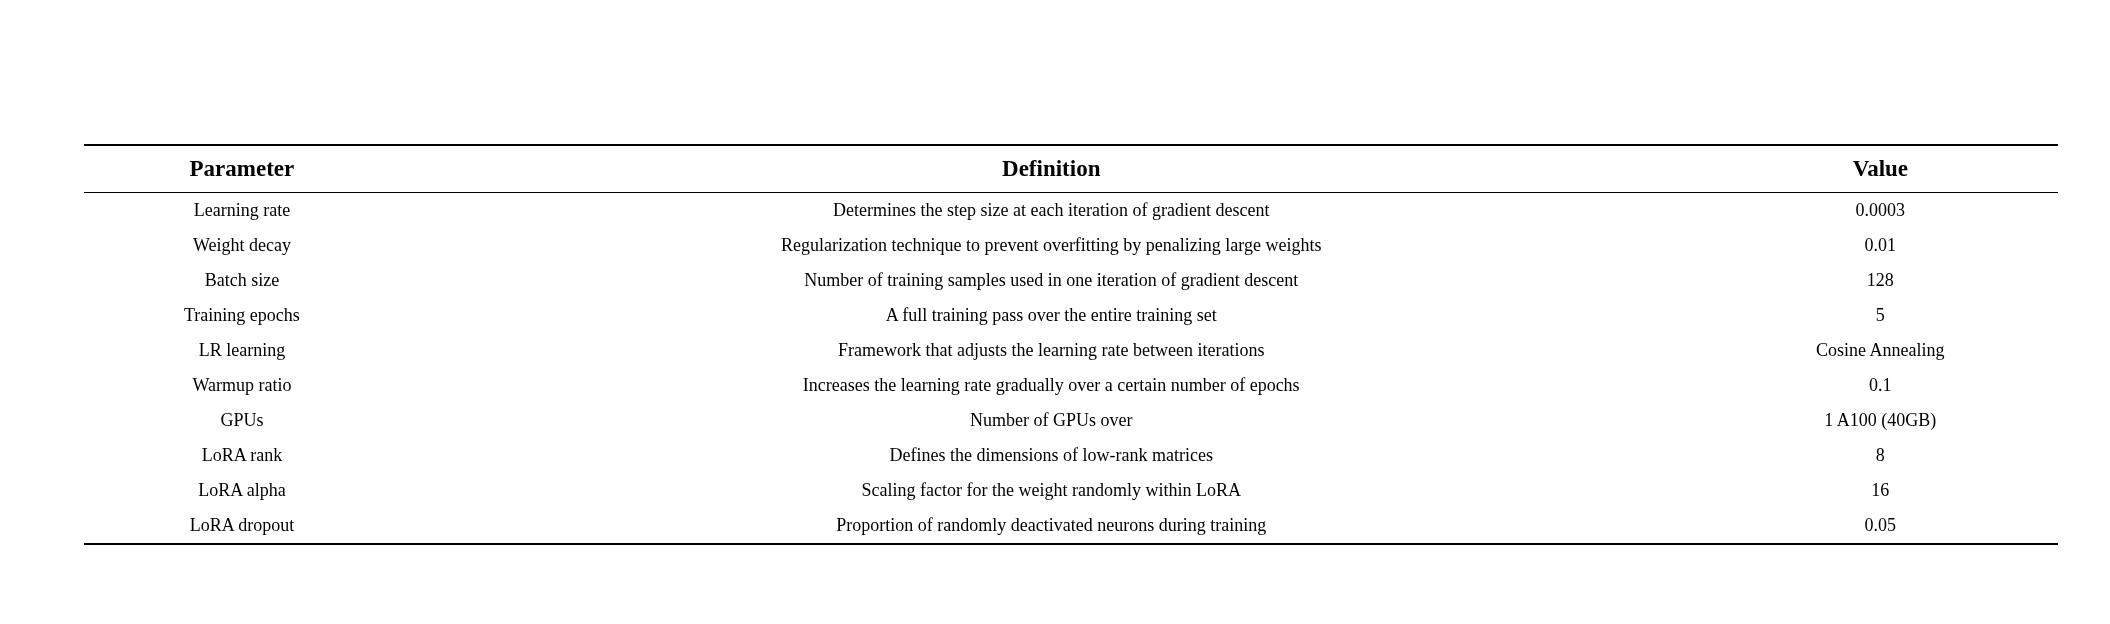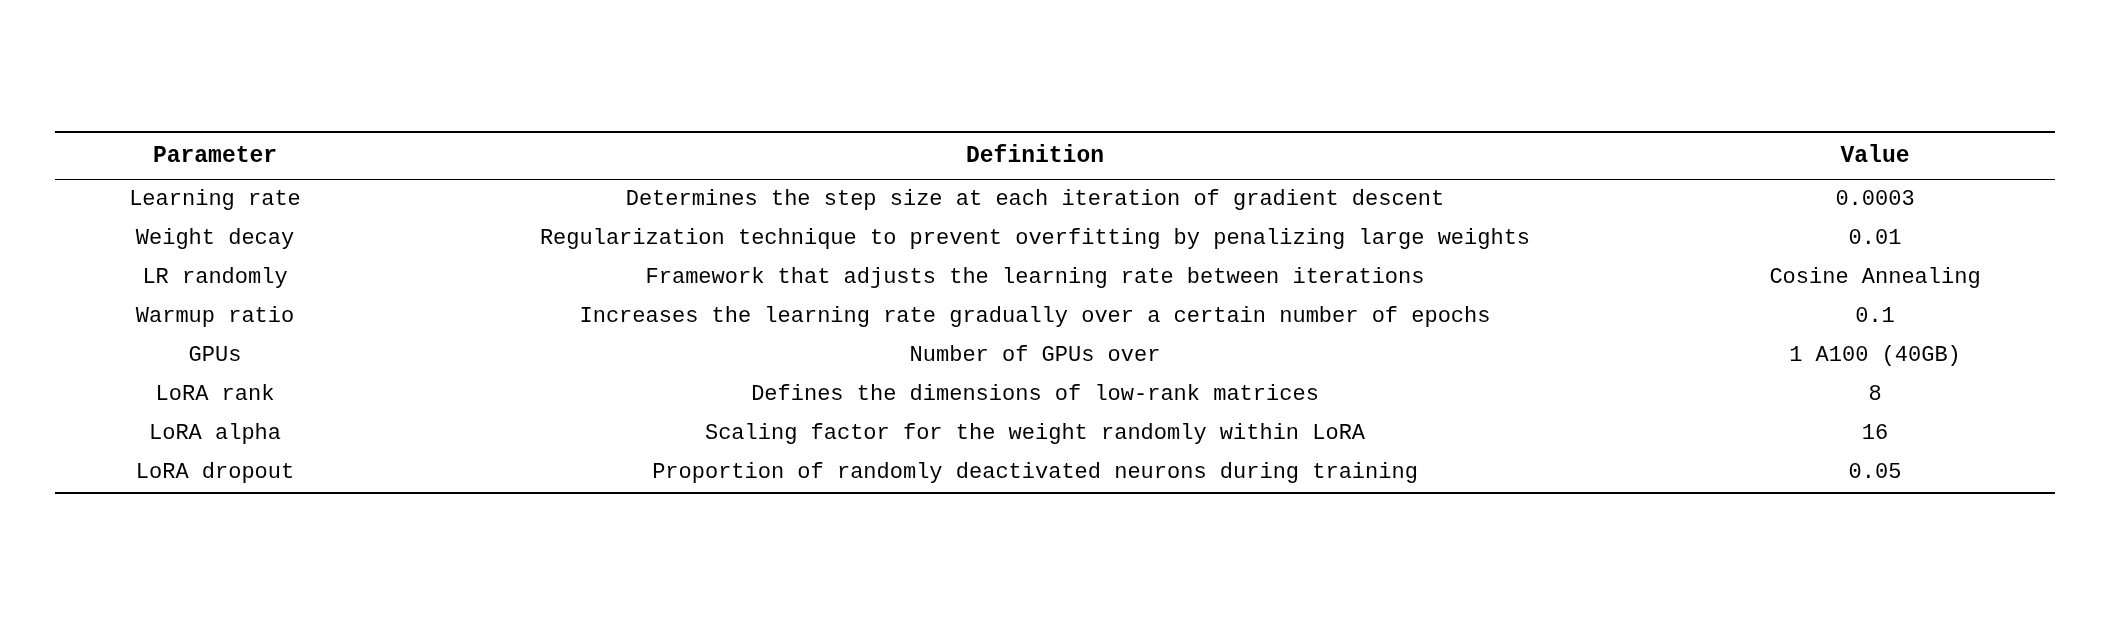--- a/index.html
+++ b/index.html
@@ -1,19 +1,18 @@
 <!DOCTYPE html>
 <html><head>
   <meta charset="utf-8">
   <style>
     * {
-      margin: 0;
+      margin: 16px;
       padding: 0;
       box-sizing: border-box;
-      font-family: Liberation Mono, monospace;
     }
 
     body {
       background: #ffffff;
       font-family: "Times New Roman", Times, serif;
       font-size: 22px;
       display: flex;
       justify-content: center;
       align-items: center;
       min-height: 100vh;
@@ -54,21 +53,21 @@
     }
 
     th.col-value {
       text-align: center;
       width: 18%;
     }
 
     td {
       text-align: center;
       padding: 7px 20px;
-      font-size: 22px;
+      font-size: 18px;
     }
 
     td.col-parameter {
       text-align: center;
     }
 
     td.col-definition {
     }
 
     td.col-value {
@@ -92,21 +91,31 @@
           <td class="col-parameter">Learning rate</td>
           <td class="col-definition">Determines the step size at each iteration of gradient descent</td>
           <td class="col-value">0.0003</td>
         </tr>
         <tr>
           <td class="col-parameter">Weight decay</td>
           <td class="col-definition">Regularization technique to prevent overfitting by penalizing large weights</td>
           <td class="col-value">0.01</td>
         </tr>
         <tr>
-          <td class="col-parameter">LR randomly</td>
+          <td class="col-parameter">Batch size</td>
+          <td class="col-definition">Number of training samples used in one iteration of gradient descent</td>
+          <td class="col-value">128</td>
+        </tr>
+        <tr>
+          <td class="col-parameter">Training epochs</td>
+          <td class="col-definition">A full training pass over the entire training set</td>
+          <td class="col-value">5</td>
+        </tr>
+        <tr>
+          <td class="col-parameter">LR learning</td>
           <td class="col-definition">Framework that adjusts the learning rate between iterations</td>
           <td class="col-value">Cosine Annealing</td>
         </tr>
         <tr>
           <td class="col-parameter">Warmup ratio</td>
           <td class="col-definition">Increases the learning rate gradually over a certain number of epochs</td>
           <td class="col-value">0.1</td>
         </tr>
         <tr>
           <td class="col-parameter">GPUs</td>

